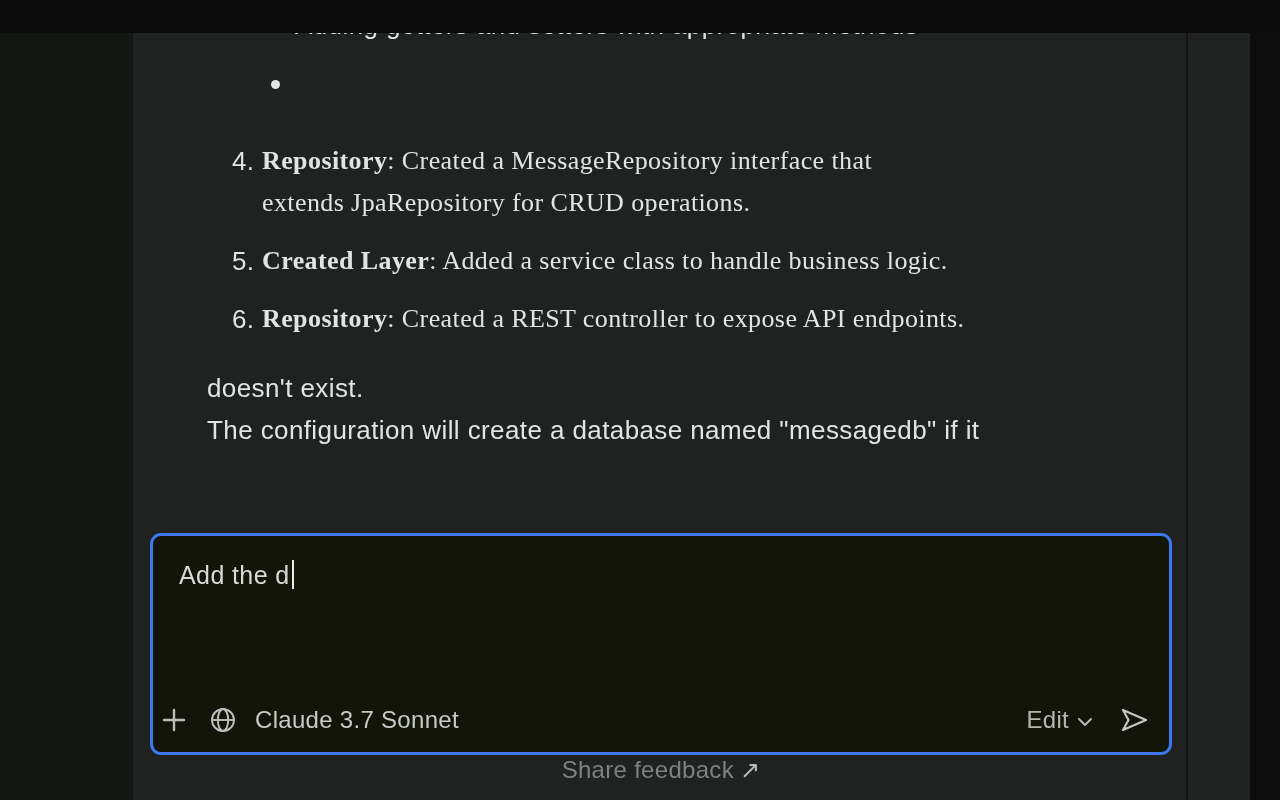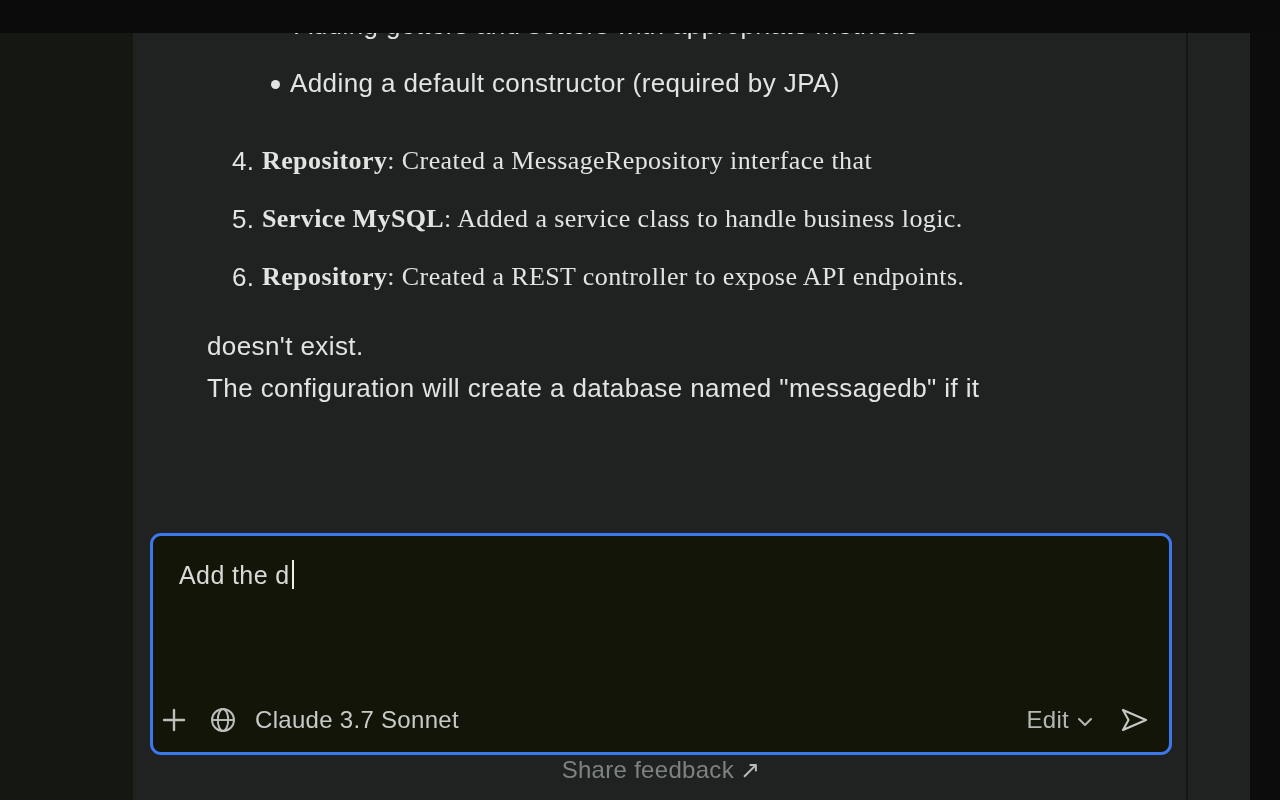--- a/index.html
+++ b/index.html
@@ -186,36 +186,37 @@
   <div class="panel">
     <div class="scroll-divider"></div>
 
     <div class="content">
 
       <div class="clipped">
         <span>Adding getters and setters with appropriate methods</span>
       </div>
 
       <div class="bullet-row">
-        <span class="bullet-dot"></span><span>Adding a default constructor (required by JPA)</span>
+        <span class="bullet-dot"></span>
       </div>
 
       <div class="olist">
 
         <div class="oitem">
           <span class="onum">4.</span>
           <div class="otext">
             <div class="oline"><span class="term">Repository</span><span>: Created a MessageRepository interface that</span></div>
+            <div class="oline">extends JpaRepository for CRUD operations.</div>
           </div>
         </div>
 
         <div class="oitem">
           <span class="onum">5.</span>
           <div class="otext">
-            <div class="oline"><span class="term">Service MySQL</span><span>: Added a service class to handle business logic.</span></div>
+            <div class="oline"><span class="term">Created Layer</span><span>: Added a service class to handle business logic.</span></div>
           </div>
         </div>
 
         <div class="oitem">
           <span class="onum">6.</span>
           <div class="otext">
             <div class="oline"><span class="term">Repository</span><span>: Created a REST controller to expose API endpoints.</span></div>
           </div>
         </div>
 

